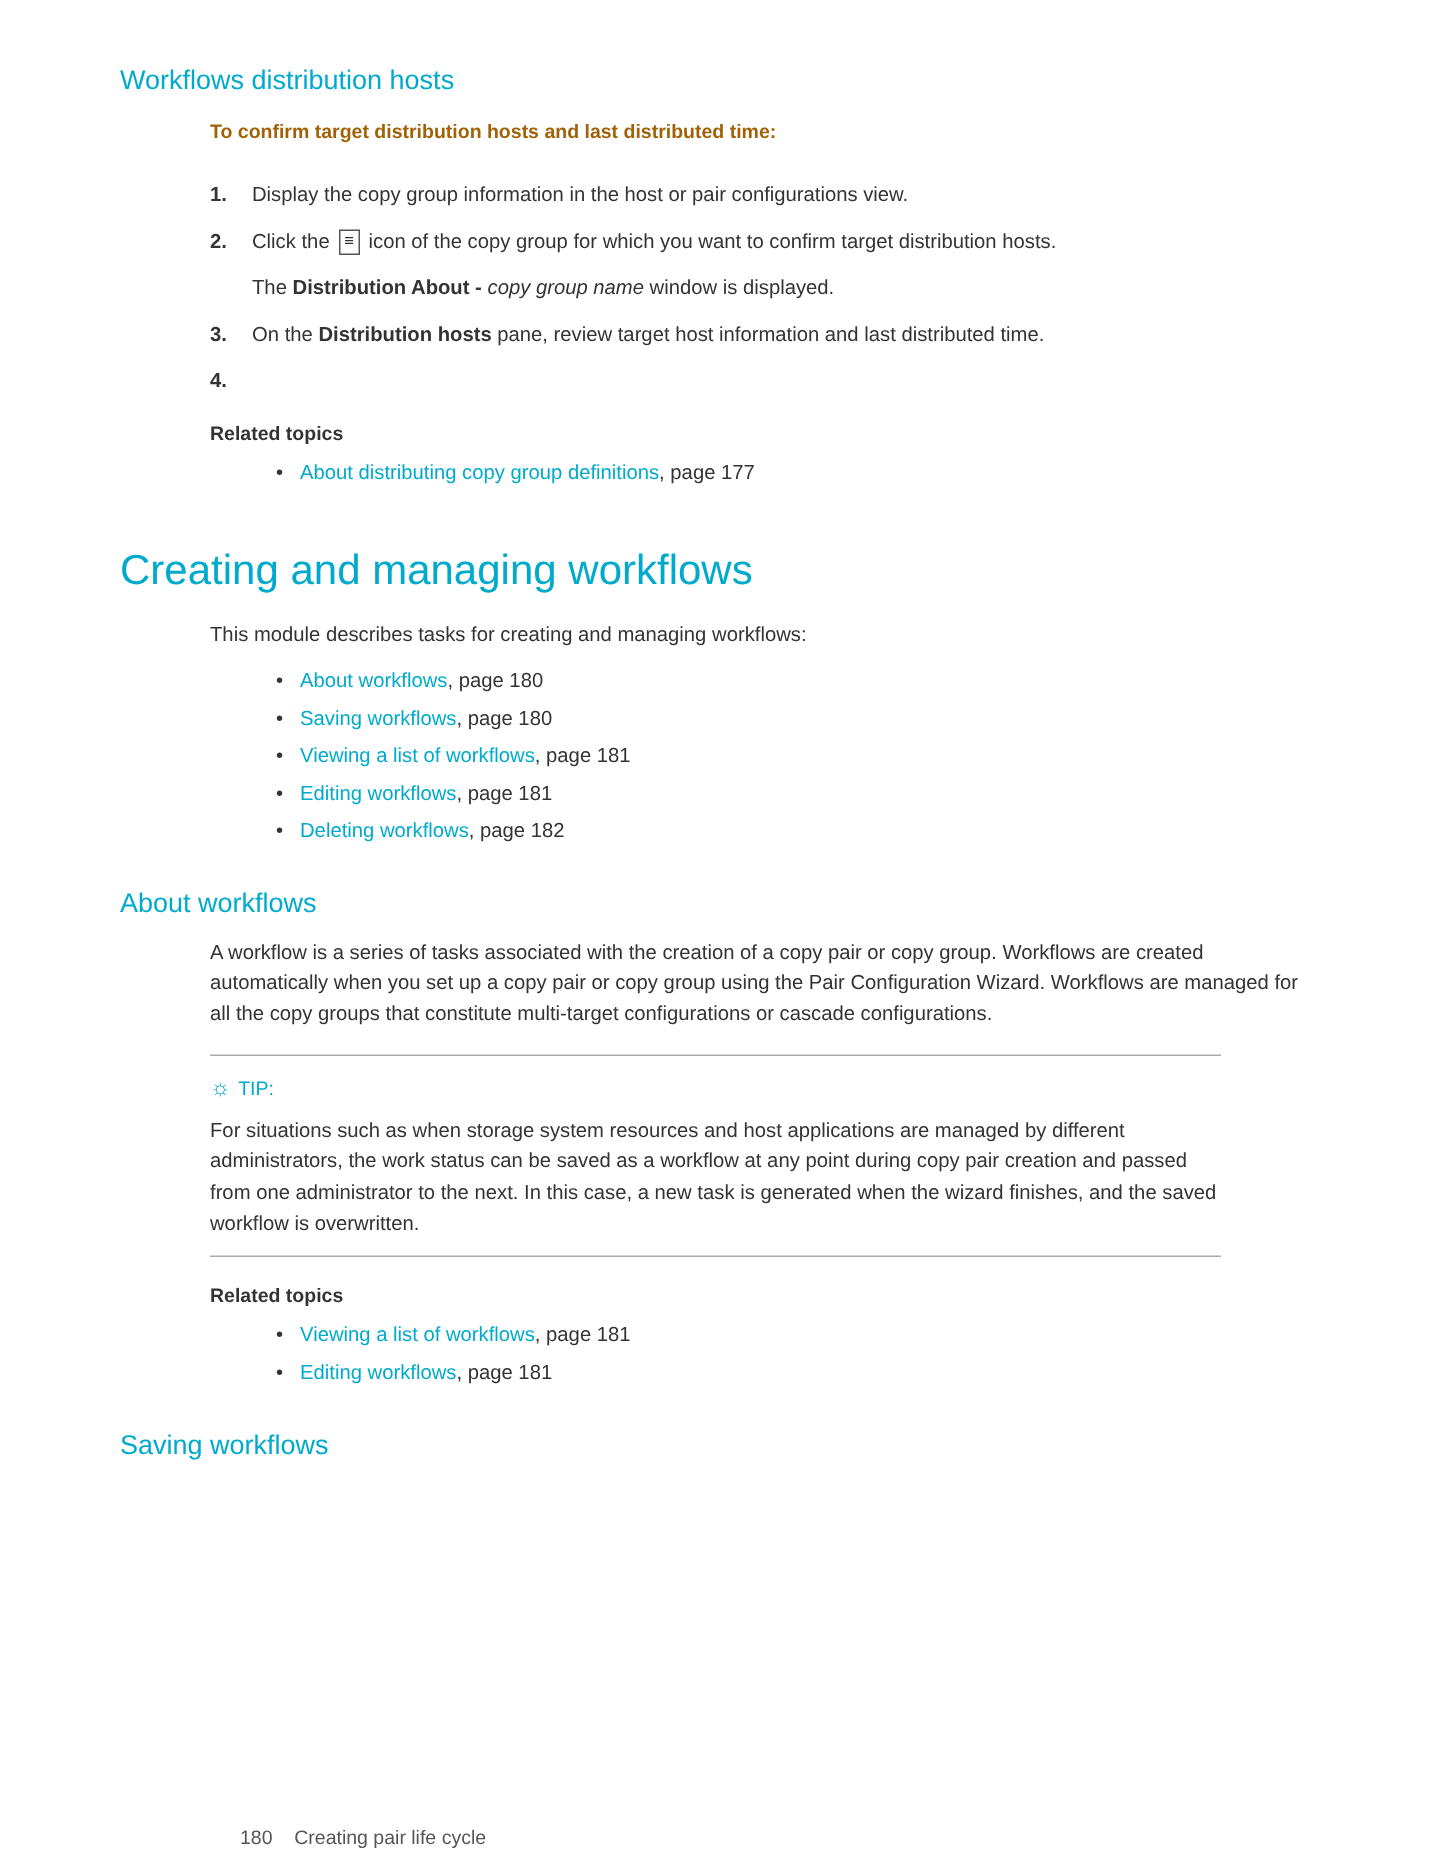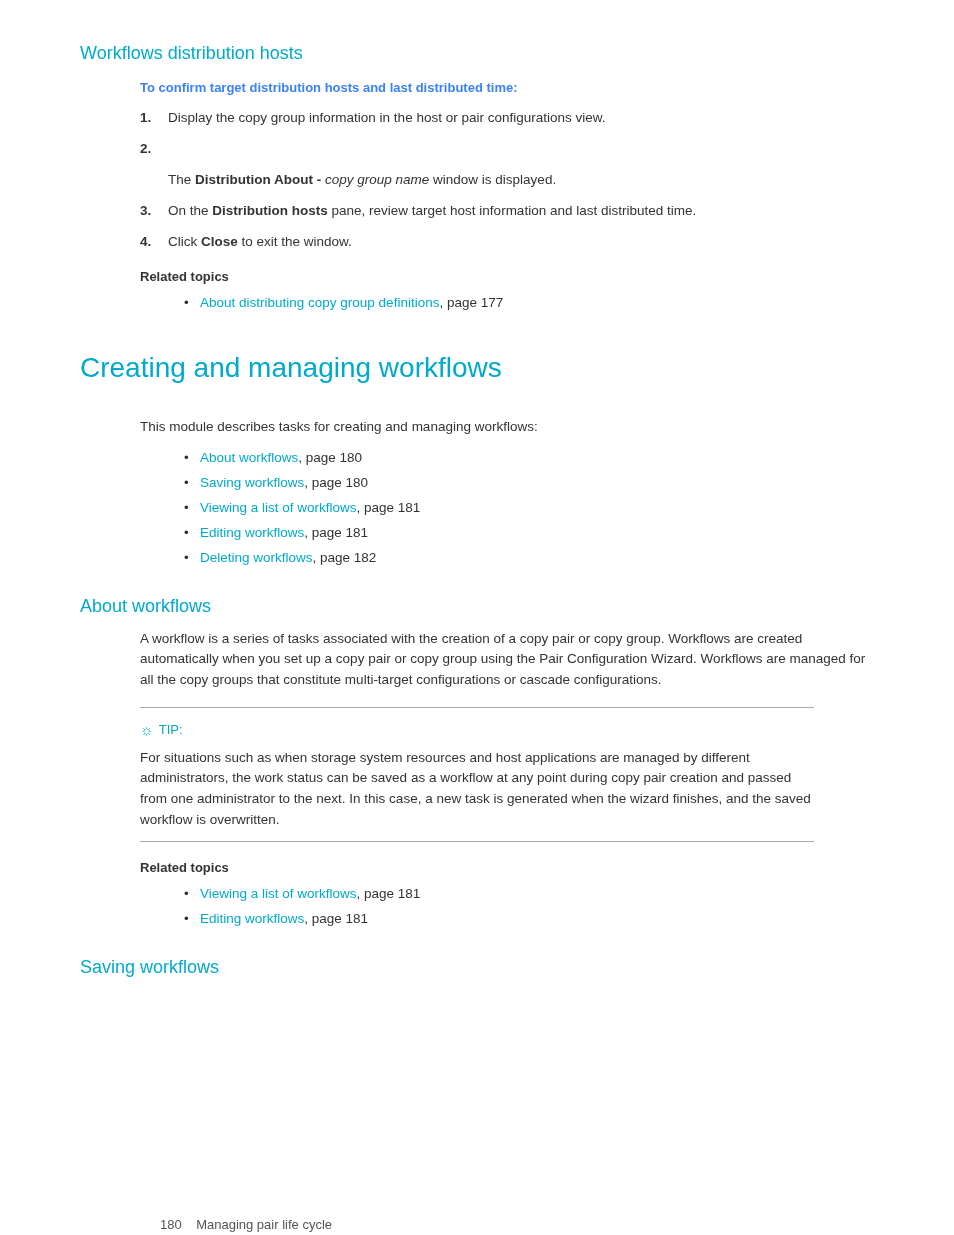--- a/index.html
+++ b/index.html
@@ -16,35 +16,35 @@
     .section-title-small {
       color: #00aacc;
       font-size: 18px;
       font-weight: normal;
       margin-bottom: 10px;
     }
     .section-title-large {
       color: #00aacc;
       font-size: 28px;
       font-weight: normal;
-      margin-bottom: 28px;
+      margin-bottom: 12px;
       margin-top: 32px;
     }
     .subsection-title {
       color: #00aacc;
       font-size: 18px;
       font-weight: normal;
       margin-bottom: 8px;
       margin-top: 24px;
     }
     .procedure-header {
       font-weight: bold;
-      color: #3b82f6;
-      font-size: 13px;
-      margin-bottom: 10px;
+      color: #a16207;
+      font-size: 13px;
+      margin-bottom: 22px;
       padding-left: 60px;
     }
     .step-container {
       display: flex;
       margin-bottom: 10px;
       padding-left: 60px;
     }
     .step-number {
       font-weight: bold;
       min-width: 28px;
@@ -146,37 +146,37 @@
 
   <div class="procedure-header">To confirm target distribution hosts and last distributed time:</div>
 
   <div class="step-container">
     <span class="step-number">1.</span>
     <span class="step-content">Display the copy group information in the host or pair configurations view.</span>
   </div>
 
   <div class="step-container">
     <span class="step-number">2.</span>
+    <span class="step-content">
+      Click the <span class="dist-icon">≡</span> icon of the copy group for which you want to confirm target distribution hosts.
+    </span>
   </div>
   <div class="step-note">
     The <span class="bold">Distribution About - </span><span class="italic">copy group name</span> window is displayed.
   </div>
 
   <div class="step-container">
     <span class="step-number">3.</span>
     <span class="step-content">
       On the <span class="bold">Distribution hosts</span> pane, review target host information and last distributed time.
     </span>
   </div>
 
   <div class="step-container">
     <span class="step-number">4.</span>
-    <span class="step-content">
-      Click <span class="bold">Close</span> to exit the window.
-    </span>
   </div>
 
   <div class="related-topics-header">Related topics</div>
   <ul class="bullet-list">
     <li>
       <a class="link">About distributing copy group definitions</a>, page 177
     </li>
   </ul>
 
   <h1 class="section-title-large">Creating and managing workflows</h1>
@@ -220,16 +220,16 @@
     </li>
     <li>
       <a class="link">Editing workflows</a>, page 181
     </li>
   </ul>
 
   <h2 class="subsection-title">Saving workflows</h2>
 
 
   <div class="footer">
-    <span>180</span>&nbsp;&nbsp;&nbsp;&nbsp;<span>Managing pair life cycle</span>
+    <span>180</span>&nbsp;&nbsp;&nbsp;&nbsp;<span>Creating pair life cycle</span>
   </div>
 
 </div>
 
 </body></html>

